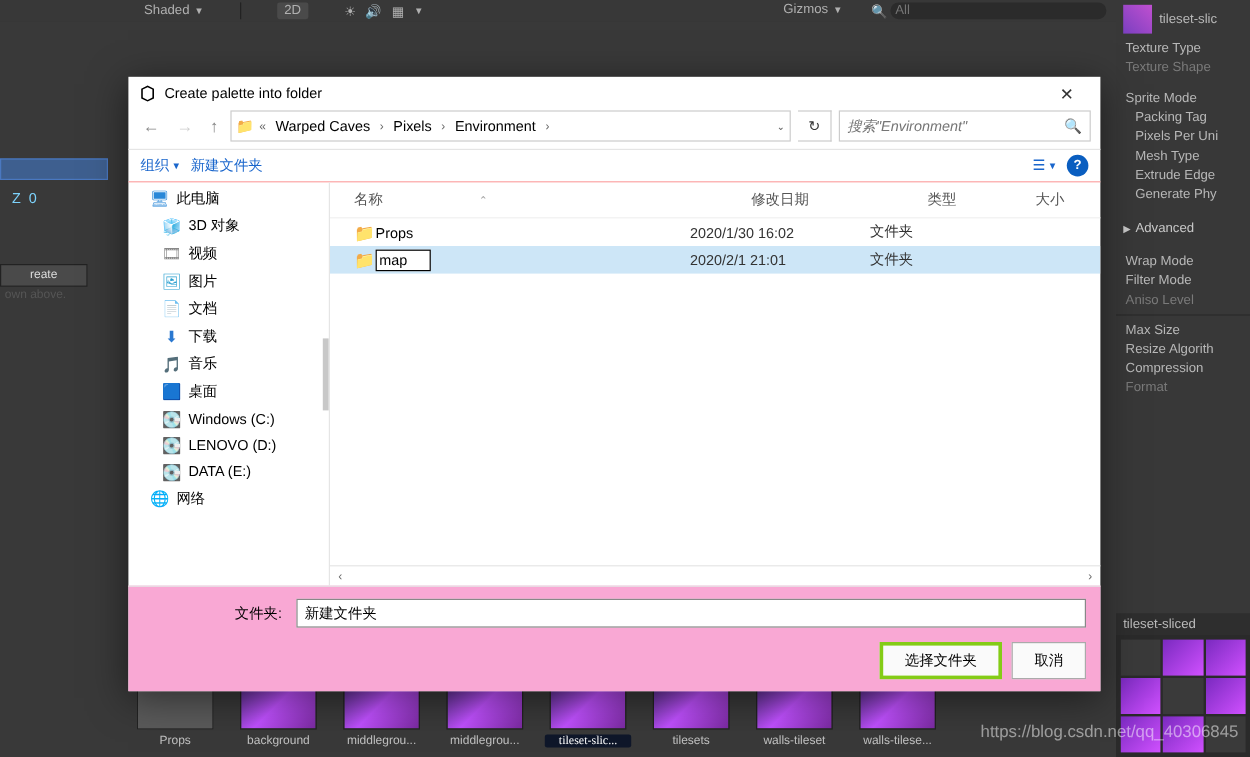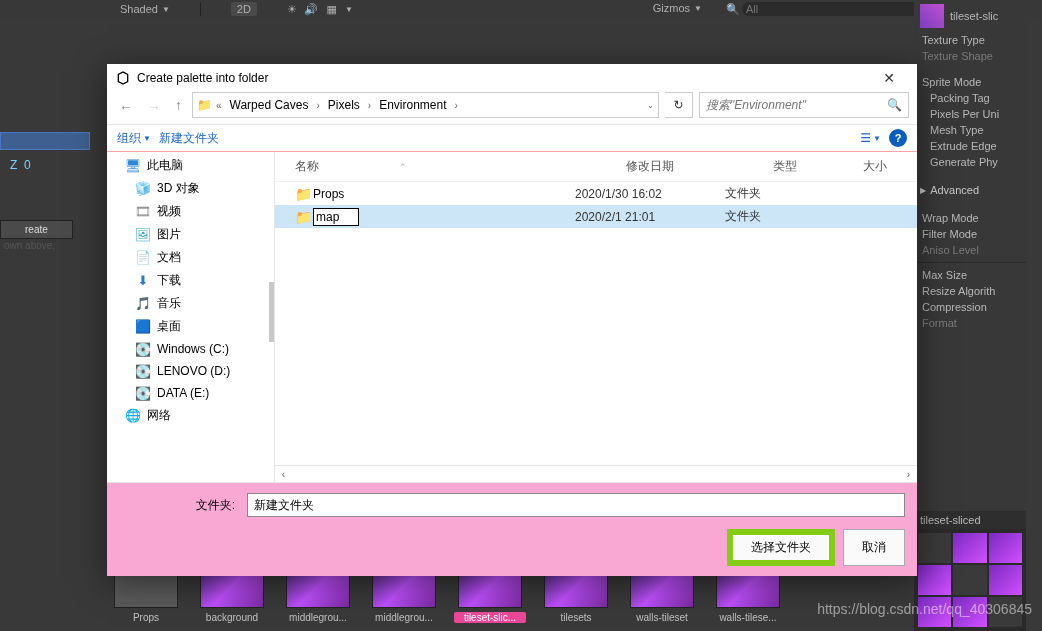--- a/index.html
+++ b/index.html
@@ -14,35 +14,35 @@
 .gizmo { position: absolute; right: 340px; top: 2px; font-size: 11px; color: #b0b0b0; display:flex; align-items:center; gap:4px;}
 .gizmo-search { position: absolute; right: 120px; top: 2px; font-size: 11px; color: #888; display:flex; align-items:center; gap:2px;}
 .gizmo-search input { background:#2b2b2b; border:none; color:#aaa; font-size:11px; width:180px; padding:1px 4px; border-radius:8px;}
 
 .left-dark { position: absolute; left: 0; top: 20px; width: 90px; height: 200px; }
 .left-dark .blue-row { background: #3e5f8f; border: 1px solid #4a78c0; height: 18px; margin: 2px 0; width: 100%; }
 .left-dark .z { padding: 6px 10px; color: #7dd3fc; }
 .create-btn { position:absolute; left:0; top:220px; background:#4a4a4a; color:#ddd; padding:3px 24px; font-size:10px; border:1px solid #222; }
 .shown-above { position:absolute; left:0; top:238px; color:#555; font-size:10px; padding:2px 4px;}
 
-.inspector { position: absolute; right: 16px; top: 0; width: 112px; height: 100%; background: #383838; color: #b8b8b8; font-size: 11px; }
+.inspector { position: absolute; right: 0; top: 0; width: 112px; height: 100%; background: #383838; color: #b8b8b8; font-size: 11px; }
 .inspector .thumb { display:flex; align-items:center; gap:6px; padding:4px 6px; }
 .inspector .thumb .sq { width:24px; height:24px; background:linear-gradient(45deg,#7a3fc0,#c050d0); }
 .inspector .row { padding: 2px 6px 2px 8px; white-space: nowrap; overflow: hidden; }
 .inspector .row.dim { color: #7a7a7a; }
 .inspector .row.indent { padding-left: 16px; }
 .inspector .section { padding: 4px 6px; color: #c8c8c8; display:flex; align-items:center; gap:4px;}
 .inspector hr { border: none; border-top: 1px solid #2a2a2a; margin: 4px 0; }
 
 .asset-thumbs { position: absolute; bottom: 8px; left: 110px; right: 120px; display: flex; gap: 14px; align-items: flex-end; }
 .asset-thumbs .it { display: flex; flex-direction: column; align-items: center; width: 72px; }
 .asset-thumbs .it .th { width: 64px; height: 44px; background: linear-gradient(135deg,#4a2a7a,#c050ff,#7a2aa0); border:1px solid #222;}
 .asset-thumbs .it .th.folder { background:#5a5a5a; }
 .asset-thumbs .it .lbl { font-size: 10px; color: #c0c0c0; margin-top: 4px; white-space: nowrap; overflow: hidden; text-overflow: ellipsis; width: 72px; text-align: center; }
-.asset-thumbs .it.sel .lbl { background:#ec4899; color:#fff; padding:0 2px; border-radius:2px;}
+.asset-thumbs .it.sel .lbl { background:#0f172a; color:#fff; padding:0 2px; border-radius:2px;font-family:Liberation Serif, serif;}
 
 .preview-panel { position:absolute; right:0; bottom:0; width:112px; }
 .preview-panel .title { background:#2e2e2e; color:#bbb; font-size:11px; padding:3px 6px;}
 .preview-panel .grid { display:grid; grid-template-columns:repeat(3,1fr); gap:2px; padding:4px; background:#2a2a2a;}
 .preview-panel .grid .c { height:30px; background:linear-gradient(135deg,#7a2ac0,#d050ff);}
 .preview-panel .grid .c.g { background:#3a3a3a;}
 
 .watermark { position:absolute; right:10px; bottom:14px; color:rgba(255,255,255,0.5); font-size:14px; z-index:50;}
 
 
@@ -95,21 +95,21 @@
 .hscroll { height:17px; border-top:1px solid #e5e5e5; display:flex; align-items:center;}
 .hscroll .ar{width:17px;text-align:center;color:#666;font-size:10px;}
 .hscroll .track{flex:1;}
 
 .footer { border-top: 1px solid #e5e5e5; padding: 10px 12px; display: flex; flex-direction: column; gap: 12px; background:#f9a8d4;}
 .footer .frow { display: flex; align-items: center; gap: 8px; }
 .footer .lbl { width: 120px; text-align: right; color: #000; padding-right:4px;}
 .footer input[type=text] { flex: 1; border: 1px solid #888; padding: 4px 6px; font-size: 12px; }
 .footer .btns { display: flex; justify-content: flex-end; gap: 8px; }
 .footer button { padding: 4px 18px; font-size: 12px; border: 1px solid #aaa; background: #fafafa; }
-.footer button.primary { border: 6px solid #84cc16; margin-left: 48px; }
+.footer button.primary { border: 3px solid #84cc16; margin-left: 48px; }
 
 svg.uicon path{fill:#000;}
 .tri{font-size:8px;}
 </style>
 </head>
 <body>
 
 <div class="unity-bg">
   <div class="toolbar-top">
     <span class="dd">

